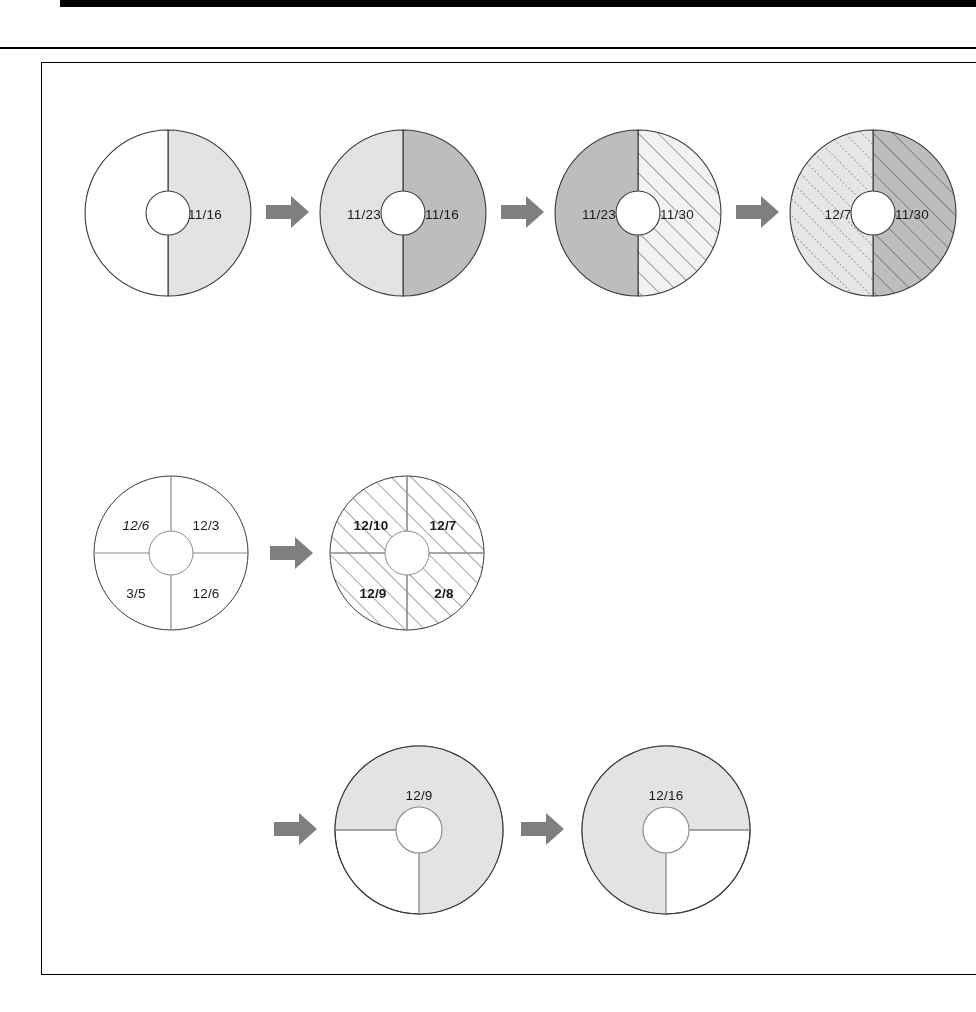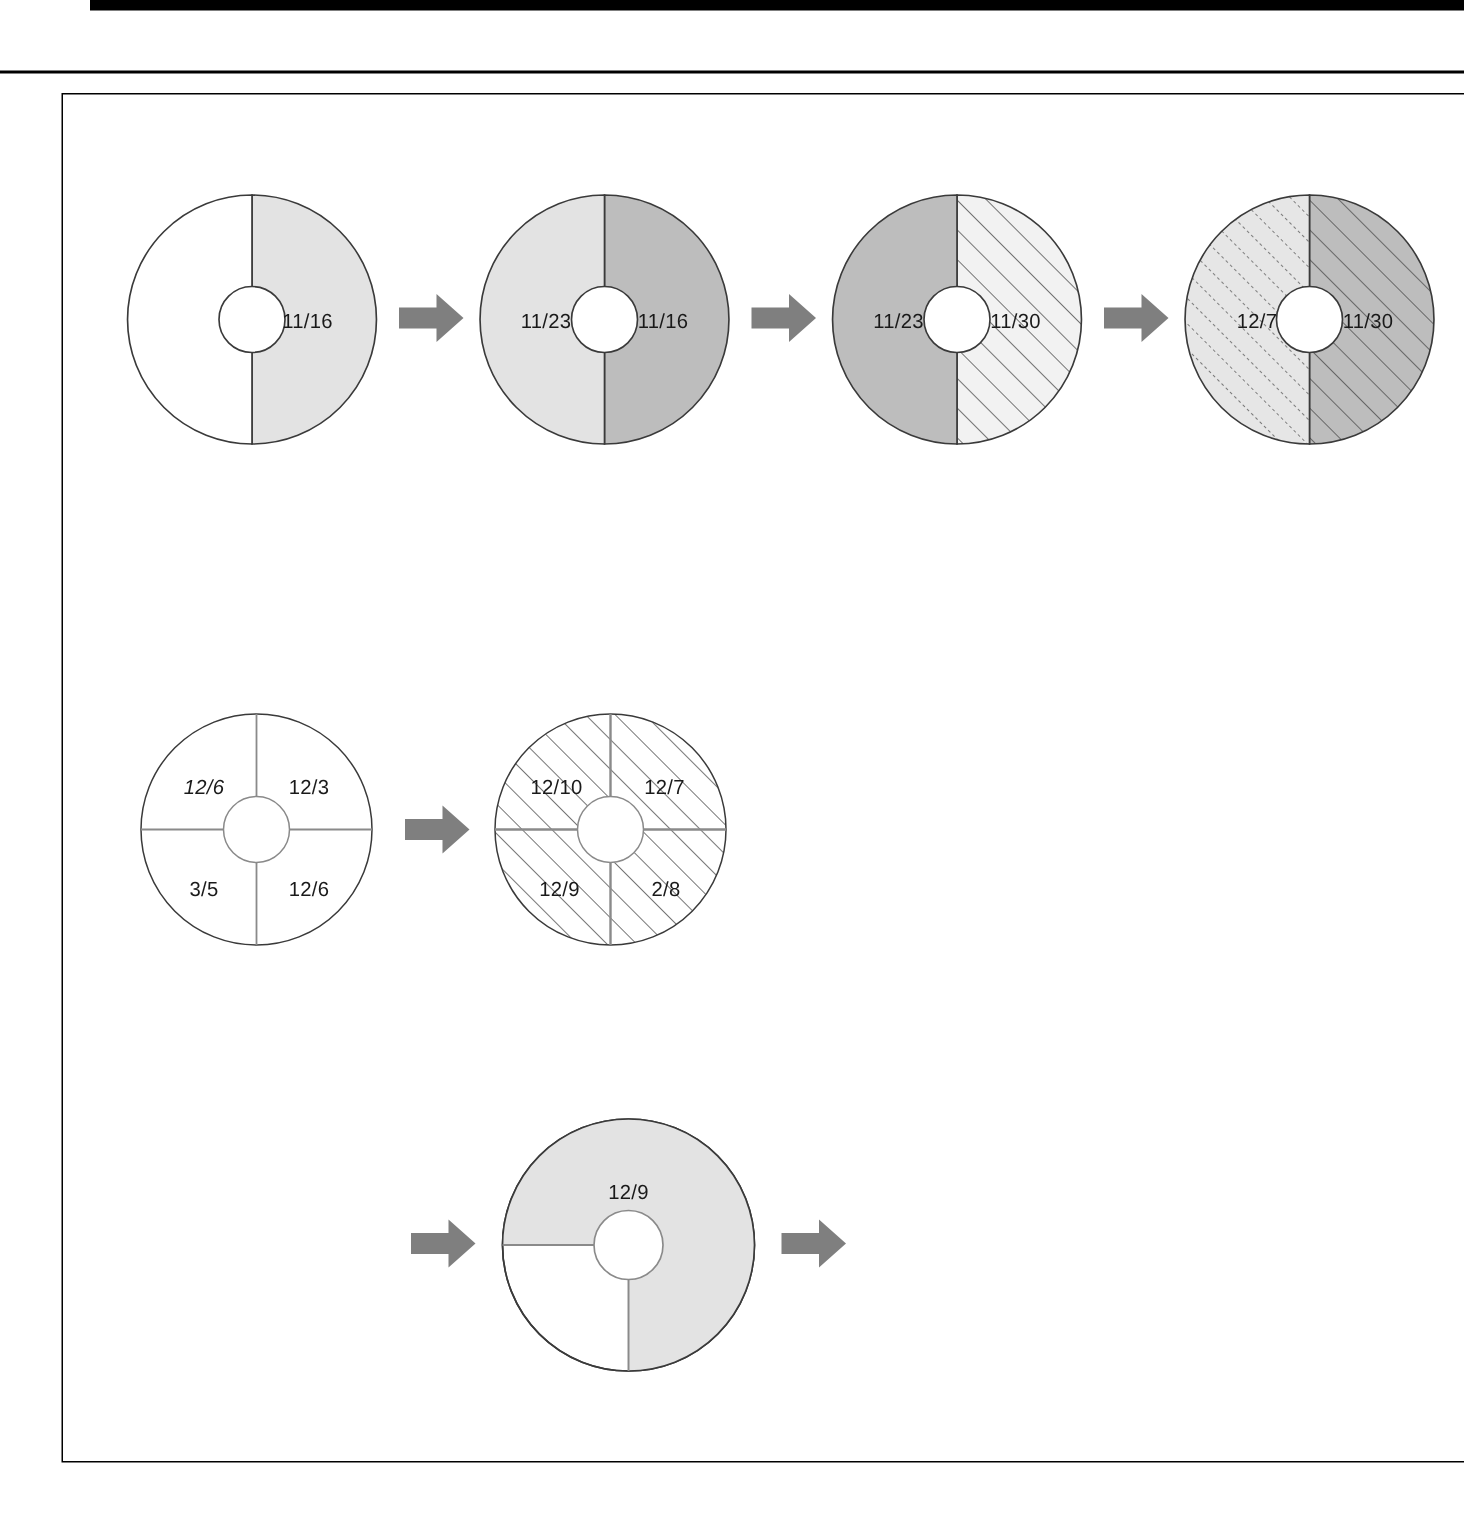--- a/index.html
+++ b/index.html
@@ -125,21 +125,21 @@
       <span class="lbl" style="left:50px;top:125px;">3/5</span>
       <span class="lbl" style="left:120px;top:125px;">12/6</span>
     </div>
 
     <div class="arrow" style="left:228px;top:68px;">
       <svg width="44" height="34" viewBox="0 0 44 34">
         <path d="M0 10 L25 10 L25 1 L43 17 L25 33 L25 24 L0 24 Z" fill="#7f7f7f"></path>
       </svg>
     </div>
 
-    <div class="cell" style="left:280px;top:0;width:170px;height:170px;">
+    <div class="cell" style="left:280px;top:0;width:170px;height:170px;font-weight:bold;">
       <svg class="donut" width="170" height="170" viewBox="0 0 170 170">
         <circle cx="85" cy="85" r="77" fill="url(#hatchSolidWhite)" stroke="#3a3a3a" stroke-width="1"></circle>
         <line x1="85" y1="8" x2="85" y2="162" stroke="#8a8a8a" stroke-width="1.6"></line>
         <line x1="8" y1="85" x2="162" y2="85" stroke="#8a8a8a" stroke-width="1.6"></line>
         <circle cx="85" cy="85" r="22" fill="#ffffff" stroke="#8a8a8a" stroke-width="1"></circle>
       </svg>
       <span class="lbl" style="left:49px;top:57px;">12/10</span>
       <span class="lbl" style="left:121px;top:57px;">12/7</span>
       <span class="lbl" style="left:51px;top:125px;">12/9</span>
       <span class="lbl" style="left:122px;top:125px;">2/8</span>
@@ -166,15 +166,26 @@
       </svg>
       <span class="lbl" style="left:92px;top:57px;">12/9</span>
     </div>
 
     <div class="arrow" style="left:479px;top:74px;">
       <svg width="44" height="34" viewBox="0 0 44 34">
         <path d="M0 10 L25 10 L25 1 L43 17 L25 33 L25 24 L0 24 Z" fill="#7f7f7f"></path>
       </svg>
     </div>
 
+    <div class="cell" style="left:532px;top:0;width:184px;height:184px;">
+      <svg class="donut" width="184" height="184" viewBox="0 0 184 184">
+        <circle cx="92" cy="92" r="84" fill="#ffffff" stroke="#3a3a3a" stroke-width="1.1"></circle>
+        <path d="M92 92 L176 92 A84 84 0 1 0 92 176 Z" fill="#e3e3e3" stroke="none"></path>
+        <circle cx="92" cy="92" r="84" fill="none" stroke="#3a3a3a" stroke-width="1.1"></circle>
+        <line x1="92" y1="92" x2="176" y2="92" stroke="#8a8a8a" stroke-width="1.3"></line>
+        <line x1="92" y1="92" x2="92" y2="176" stroke="#8a8a8a" stroke-width="1.3"></line>
+        <circle cx="92" cy="92" r="23" fill="#ffffff" stroke="#8a8a8a" stroke-width="1.1"></circle>
+      </svg>
+      <span class="lbl" style="left:92px;top:57px;">12/16</span>
+    </div>
   </div>
 
 </div>
 
 </body></html>

